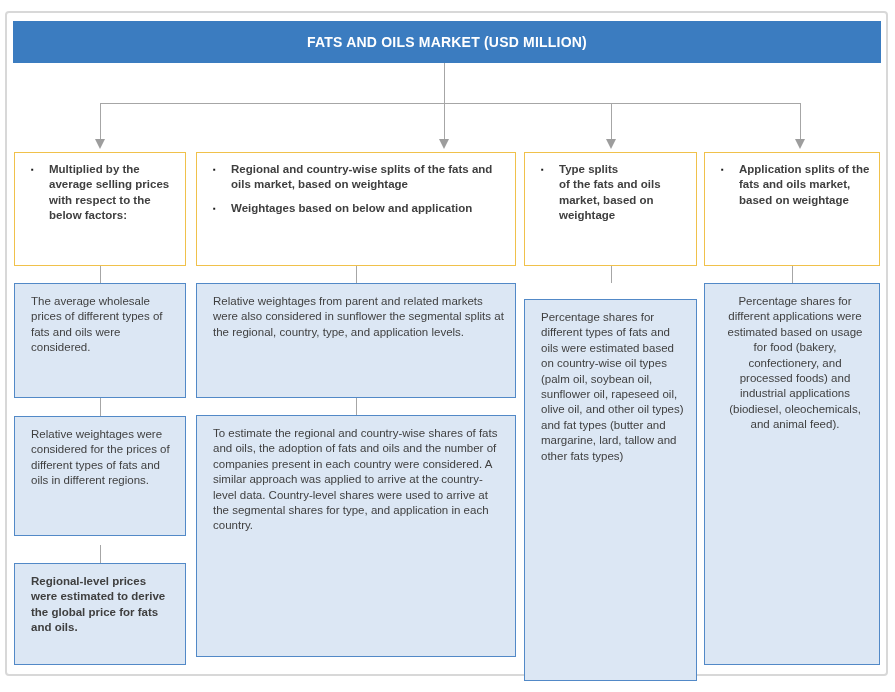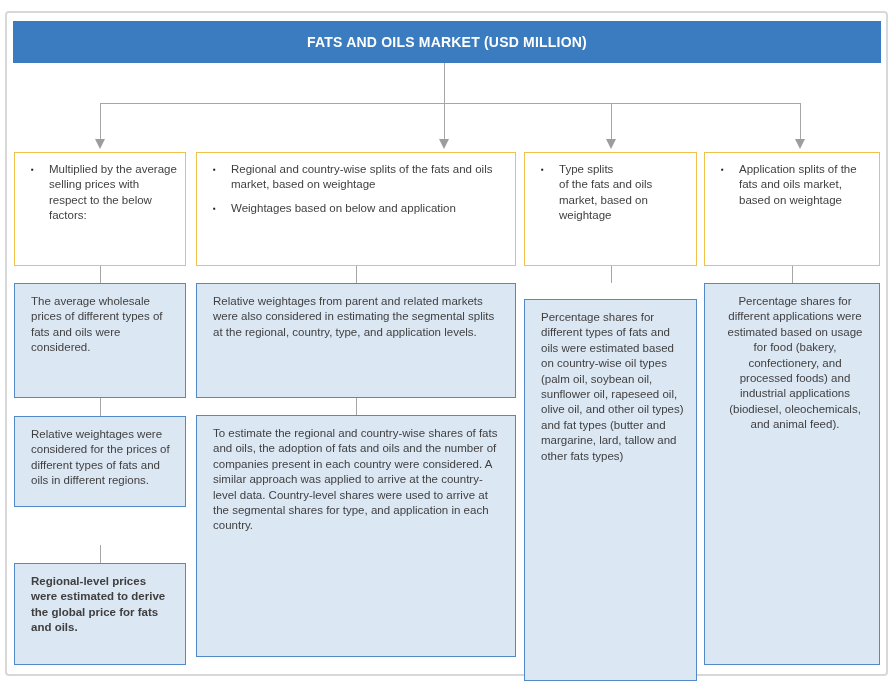--- a/index.html
+++ b/index.html
@@ -23,21 +23,21 @@
   .conn-v{position:absolute;width:1px;background:var(--connector);}
   .conn-h{position:absolute;height:1px;background:var(--connector);}
   .arrowhead{position:absolute;width:0;height:0;
              border-left:5.5px solid transparent;border-right:5.5px solid transparent;
              border-top:10px solid #9d9d9d;}
   .ybox{position:absolute;top:152px;height:114px;background:#ffffff;
         border:1.5px solid var(--yellow-border);box-sizing:border-box;
         padding:9px 8px 6px 6px;color:var(--text);font-size:11.5px;line-height:1.33;}
   .bullet-row{display:flex;align-items:flex-start;margin-bottom:8px;}
   .bullet-glyph{flex:0 0 auto;width:10px;margin:0 8px 0 10px;font-size:8px;line-height:15px;color:#1a1a1a;}
-  .btxt{white-space:pre-line;}
+  .btxt{white-space:pre-line;font-weight:bold;}
   .bbox{position:absolute;background:var(--blue-fill);border:1.5px solid var(--blue-border);
         box-sizing:border-box;padding:10px 10px 8px 16px;color:var(--text);
         font-size:11.5px;line-height:1.34;}
   
   .col1{left:14px;width:172px;} .col2{left:196px;width:320px;}
   .col3{left:524px;width:173px;} .col4{left:704px;width:176px;}
 </style>
 </head>
 <body>
 
@@ -92,30 +92,30 @@
 
   <div class="conn-v" style="left:100px;top:266px;height:17px;"></div>
   <div class="conn-v" style="left:356px;top:266px;height:17px;"></div>
   <div class="conn-v" style="left:611px;top:266px;height:17px;"></div>
   <div class="conn-v" style="left:792px;top:266px;height:17px;"></div>
 
   <div class="bbox col1" style="top:283px;height:115px;">
     <span>The average wholesale prices of different types of fats and oils were considered.</span>
   </div>
   <div class="conn-v" style="left:100px;top:398px;height:18px;"></div>
-  <div class="bbox col1" style="top:416px;height:91px;">
+  <div class="bbox col1" style="top:416px;height:120px;">
     <span>Relative weightages were considered for the prices of different types of fats and oils in different regions.</span>
   </div>
   <div class="conn-v" style="left:100px;top:545px;height:18px;"></div>
   <div class="bbox col1" style="top:563px;height:102px;font-weight:bold;">
     <span>Regional-level prices were estimated to derive the global price for fats and oils.</span>
   </div>
 
   <div class="bbox col2" style="top:283px;height:115px;">
-    <span>Relative weightages from parent and related markets were also considered in estimating the segmental splits at the regional, country, type, and application levels.</span>
+    <span>Relative weightages from parent and related markets were also considered in sunflower the segmental splits at the regional, country, type, and application levels.</span>
   </div>
   <div class="conn-v" style="left:356px;top:398px;height:17px;"></div>
   <div class="bbox col2" style="top:415px;height:242px;">
     <span>To estimate the regional and country-wise shares of fats and oils, the adoption of fats and oils and the number of companies present in each country were considered. A similar approach was applied to arrive at the country-level data. Country-level shares were used to arrive at the segmental shares for type, and application in each country.</span>
   </div>
 
   <div class="bbox col3" style="top:299px;height:382px;">
     <span>Percentage shares for different types of fats and oils were estimated based on country-wise oil types (palm oil, soybean oil, sunflower oil, rapeseed oil, olive oil, and other oil types) and fat types (butter and margarine, lard, tallow and other fats types)</span>
   </div>
 

